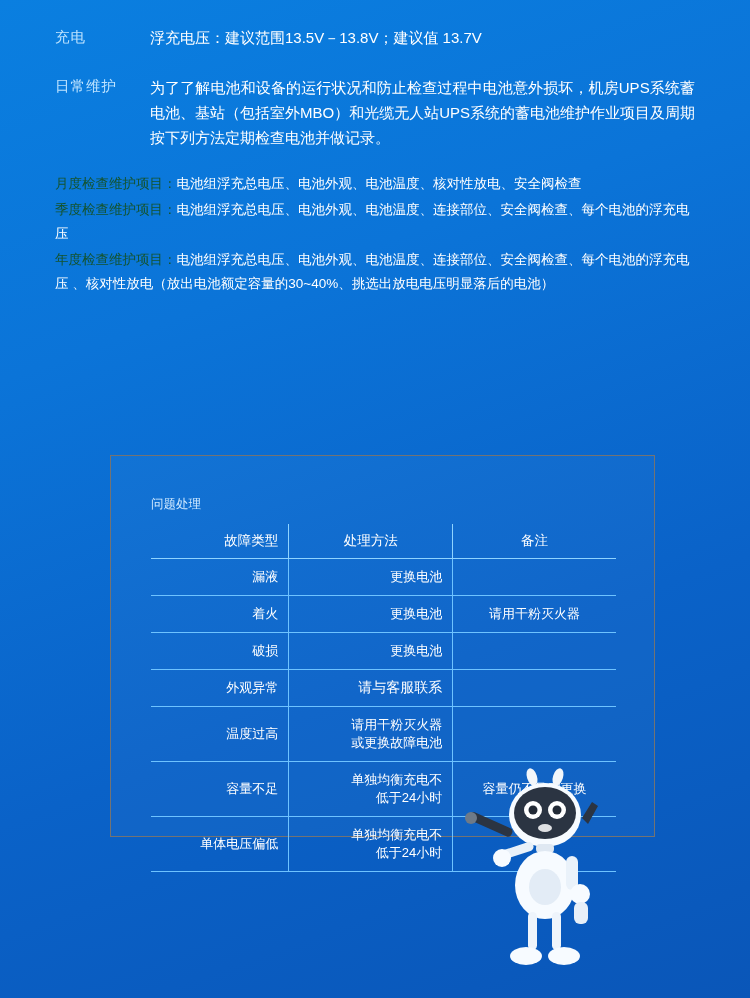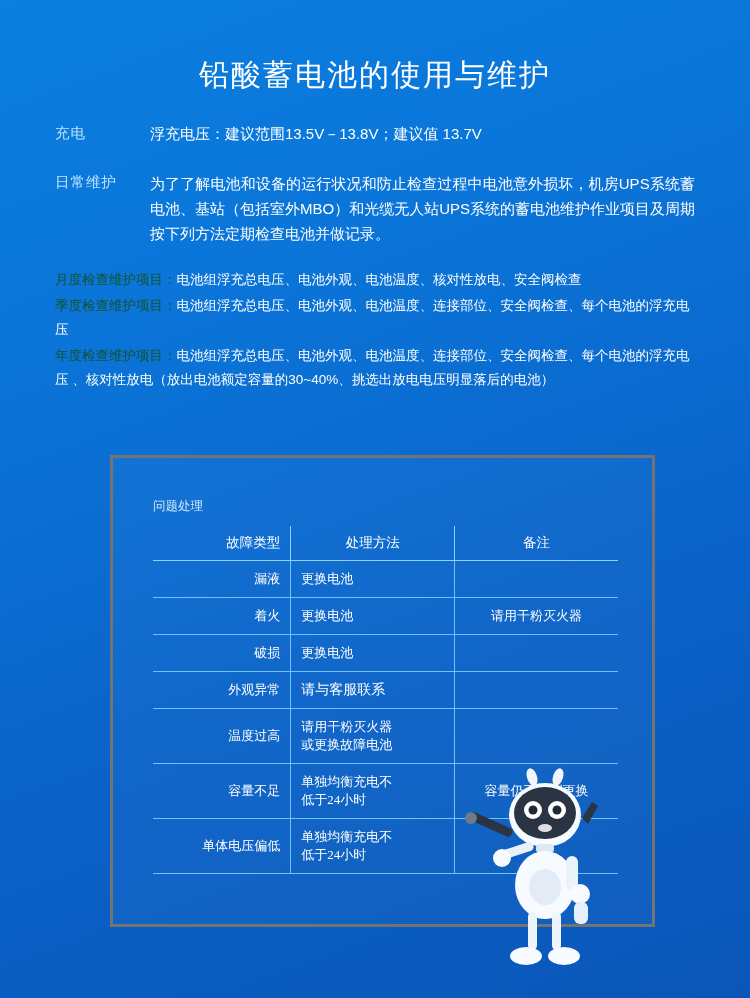--- a/index.html
+++ b/index.html
@@ -64,22 +64,22 @@
   .item-label {
     color: #14532d;
   }
   .item-text { color: #ffffff; }
 
   .panel {
     position: absolute;
     left: 110px;
     top: 455px;
     width: 545px;
-    height: 472px;
-    border: 3px solid #737373;
+    height: 382px;
+    border: 1px solid #737373;
     box-sizing: border-box;
     background: rgba(255,255,255,0.03);
   }
   .panel-title {
     position: absolute;
     left: 40px;
     top: 40px;
     font-size: 12.5px;
     color: #cfe9ff;
   }
@@ -104,23 +104,22 @@
     padding: 8px 10px;
     font-size: 13.5px;
   }
   table.issues td.col1 {
     width: 135px;
     text-align: right;
     border-right: 1px solid #6ec3ff;
   }
   table.issues td.col2 {
     width: 165px;
-    text-align: left;
+    text-align: right;
     border-right: 1px solid #6ec3ff;
-    font-family: Liberation Serif, serif;
   }
   table.issues td.col3 {
     width: 165px;
     text-align: center;
   }
   table.issues th.col1 { border-right: 1px solid #8fd4ff; text-align: right;}
   table.issues th.col2 { border-right: 1px solid #8fd4ff; }
   td.emph {
     font-weight: bold;
     font-size: 14px;
@@ -134,21 +133,20 @@
     top: 760px;
     width: 200px;
     height: 220px;
   }
 </style>
 </head>
 <body>
 
 <div class="page">
 
-  <h1 class="title">铅酸蓄电池的使用与维护</h1>
 
   <div class="section">
     <div class="sec-label">充电</div>
     <div class="sec-body">
       <div class="line">浮充电压：建议范围13.5V－13.8V；建议值 13.7V</div>
     </div>
   </div>
 
   <div class="section">
     <div class="sec-label">日常维护</div>

